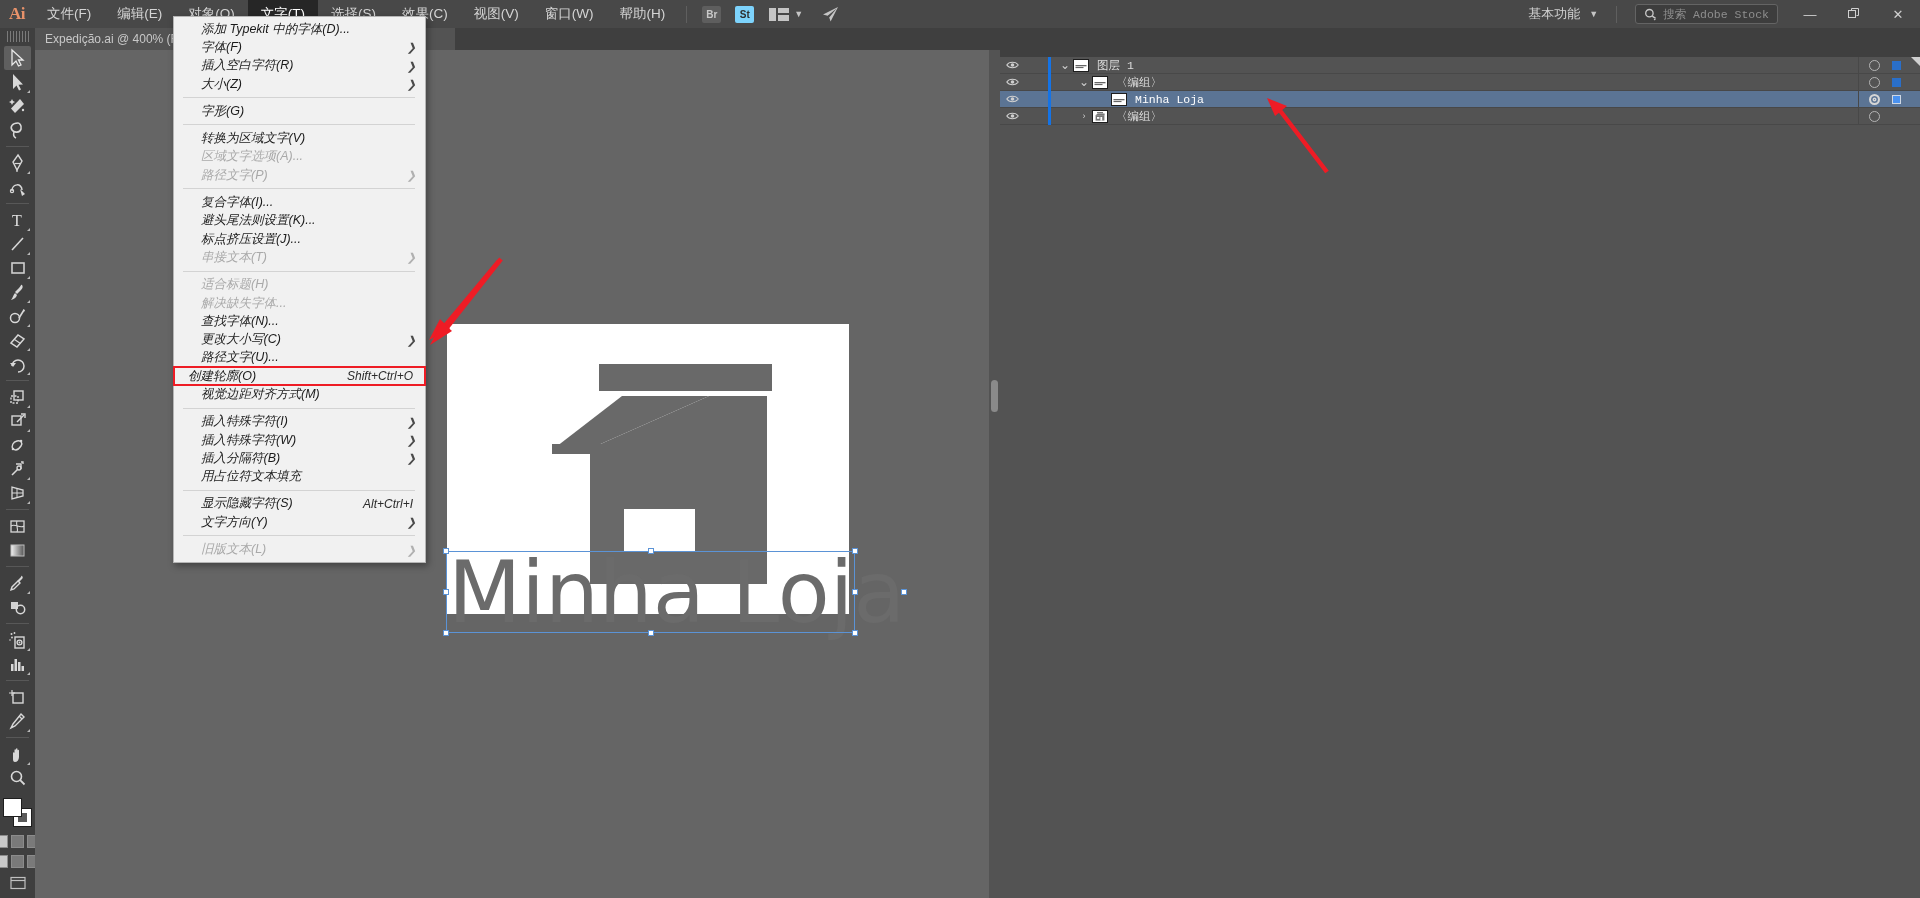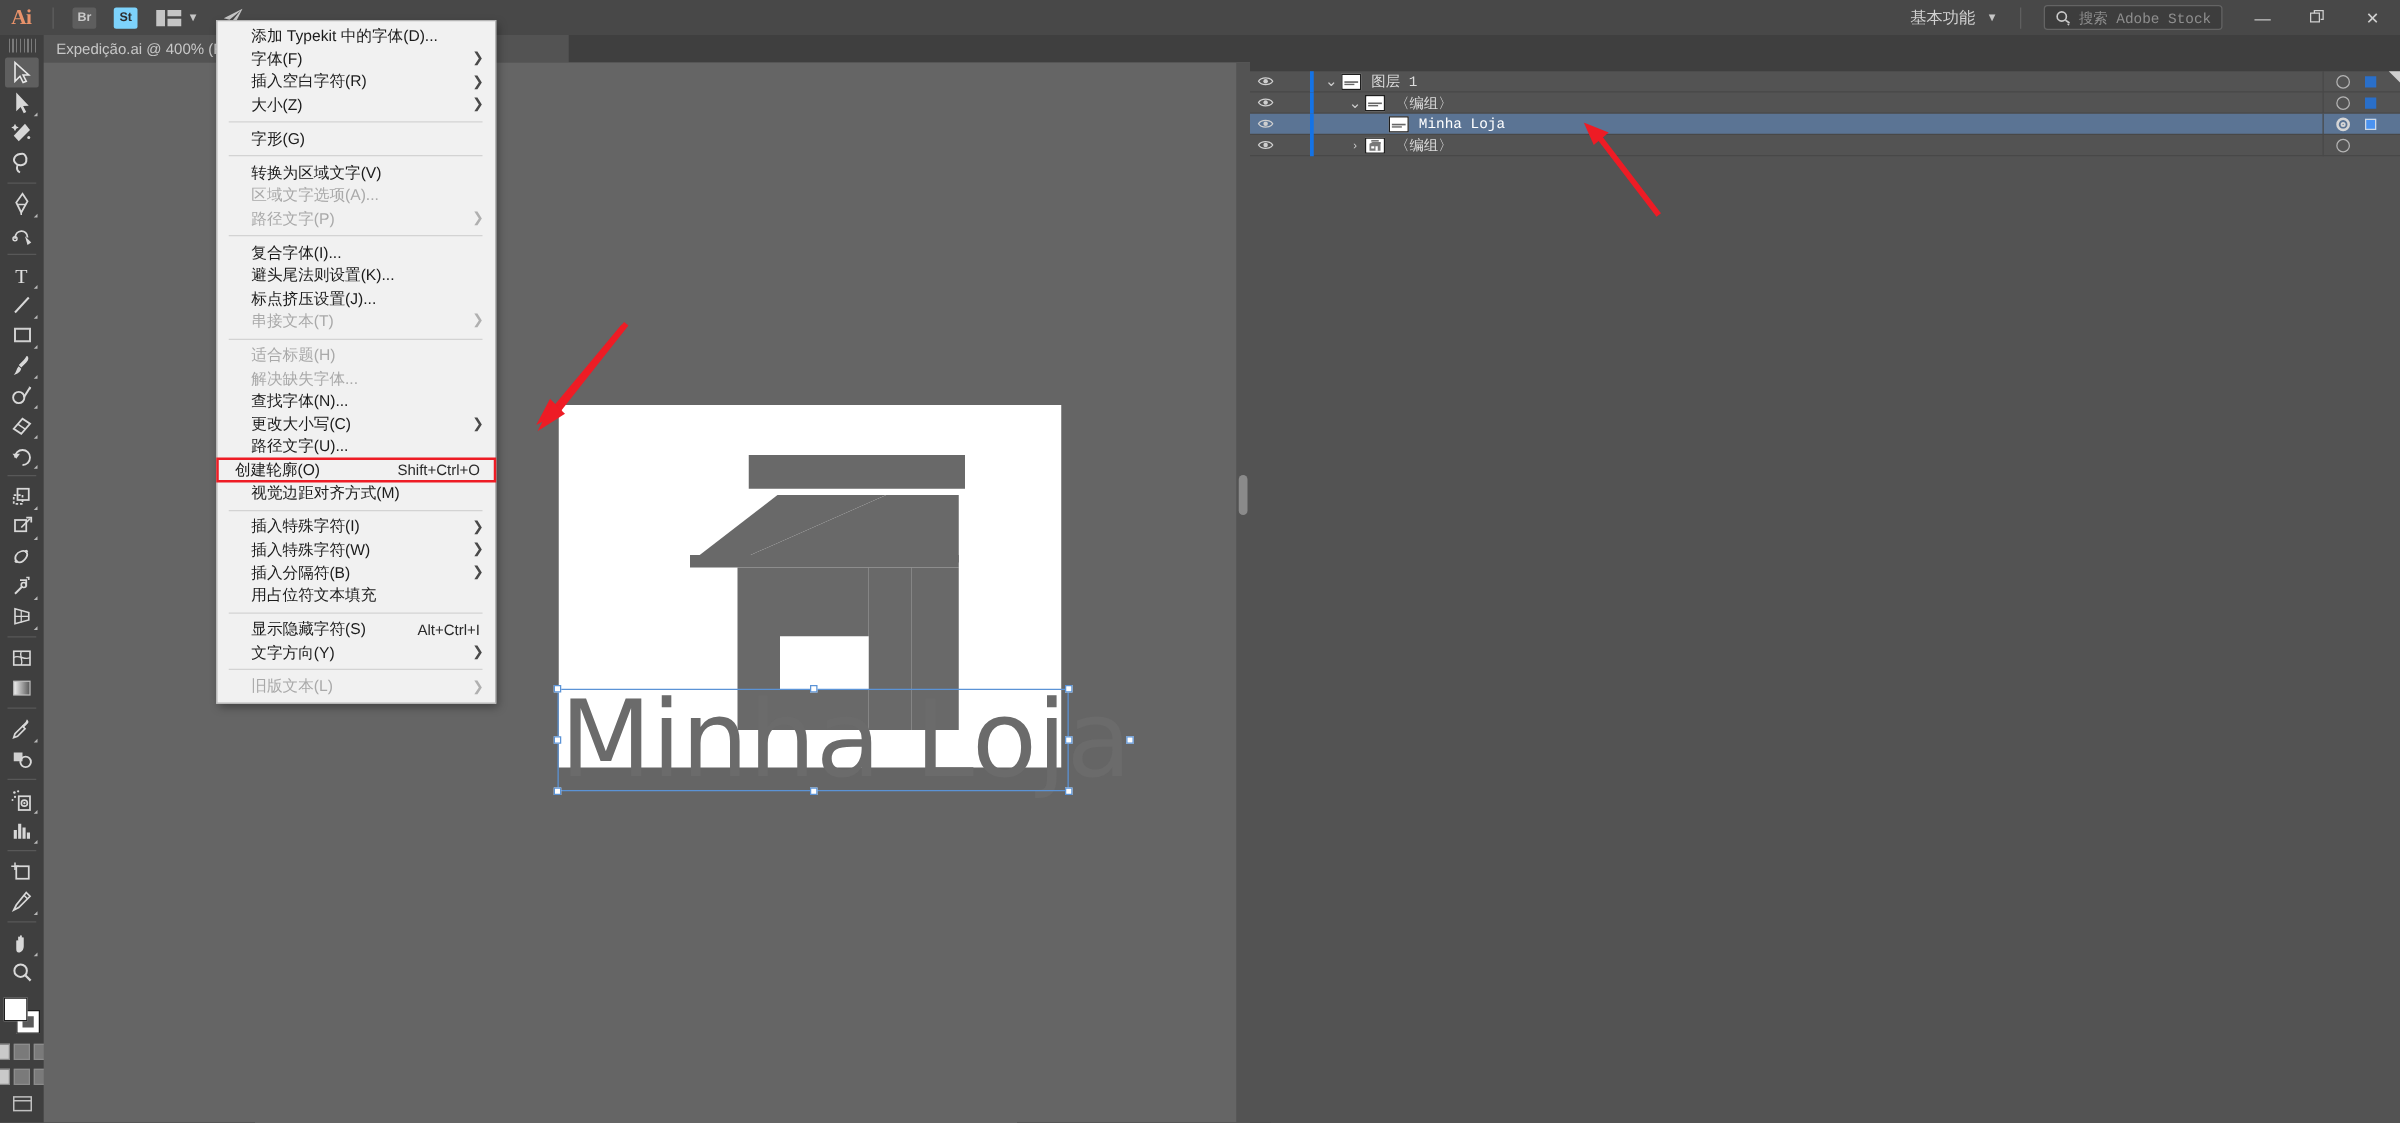--- a/index.html
+++ b/index.html
@@ -187,24 +187,25 @@
   .target.dbl { border: 2px solid #d6d6d6; box-shadow: inset 0 0 0 1.5px #5b7494, inset 0 0 0 3px #d6d6d6; }
   .selsq { width: 9px; height: 9px; background: #2a6fc9; margin-left: 12px; flex: none; }
   .selsq.bright { background: #4a92f0; border: 1px solid #cfd8e4; }
   .corner-fold {
     position: absolute; right: 0; top: 0; width: 0; height: 0;
     border-top: 9px solid #d0d0d0; border-left: 9px solid transparent;
   }
 
   
   .dropdown {
-    position: absolute; left: 173px; top: 16px; width: 224px;
+    position: absolute; left: 173px; top: 16px; width: 253px;
     background: #f1f1f1; border: 1px solid #b5b5b5;
     box-shadow: 2px 3px 7px rgba(0,0,0,.35); z-index: 50;
     padding: 3px 0 3px 0;
+    font-style: italic;
   }
   .mi {
     position: relative; height: 18.3px; display: flex; align-items: center;
     padding-left: 27px; padding-right: 10px; font-size: 12.5px; color: #1b1b1b;
     cursor: default; white-space: nowrap;
   }
   .mi.dis { color: #a9a9a9; }
   .mi .sc {
     margin-left: auto; font-size: 12px; color: #2b2b2b; padding-right: 2px;
   }
@@ -219,20 +220,31 @@
   }
   .ann-arrow { position: absolute; z-index: 70; pointer-events: none; }
 </style>
 </head>
 <body>
 
 <div id="app">
 
   <div class="menubar">
     <div class="ai-logo">Ai</div>
+    <div id="menu-items" style="display:flex;">
+        <div class="menu-item">文件(F)</div>
+        <div class="menu-item">编辑(E)</div>
+        <div class="menu-item">对象(O)</div>
+        <div class="menu-item active">文字(T)</div>
+        <div class="menu-item">选择(S)</div>
+        <div class="menu-item">效果(C)</div>
+        <div class="menu-item">视图(V)</div>
+        <div class="menu-item">窗口(W)</div>
+        <div class="menu-item">帮助(H)</div>
+      </div>
 
     <div class="mb-sep"></div>
     <div class="mb-icon" style="padding:0 7px;">
       <span class="sq-badge">Br</span>
     </div>
     <div class="mb-icon" style="padding:0 7px;">
       <span class="sq-badge light">St</span>
     </div>
     <div class="mb-icon" style="padding:0 8px;">
       <span class="arrange-ic">

